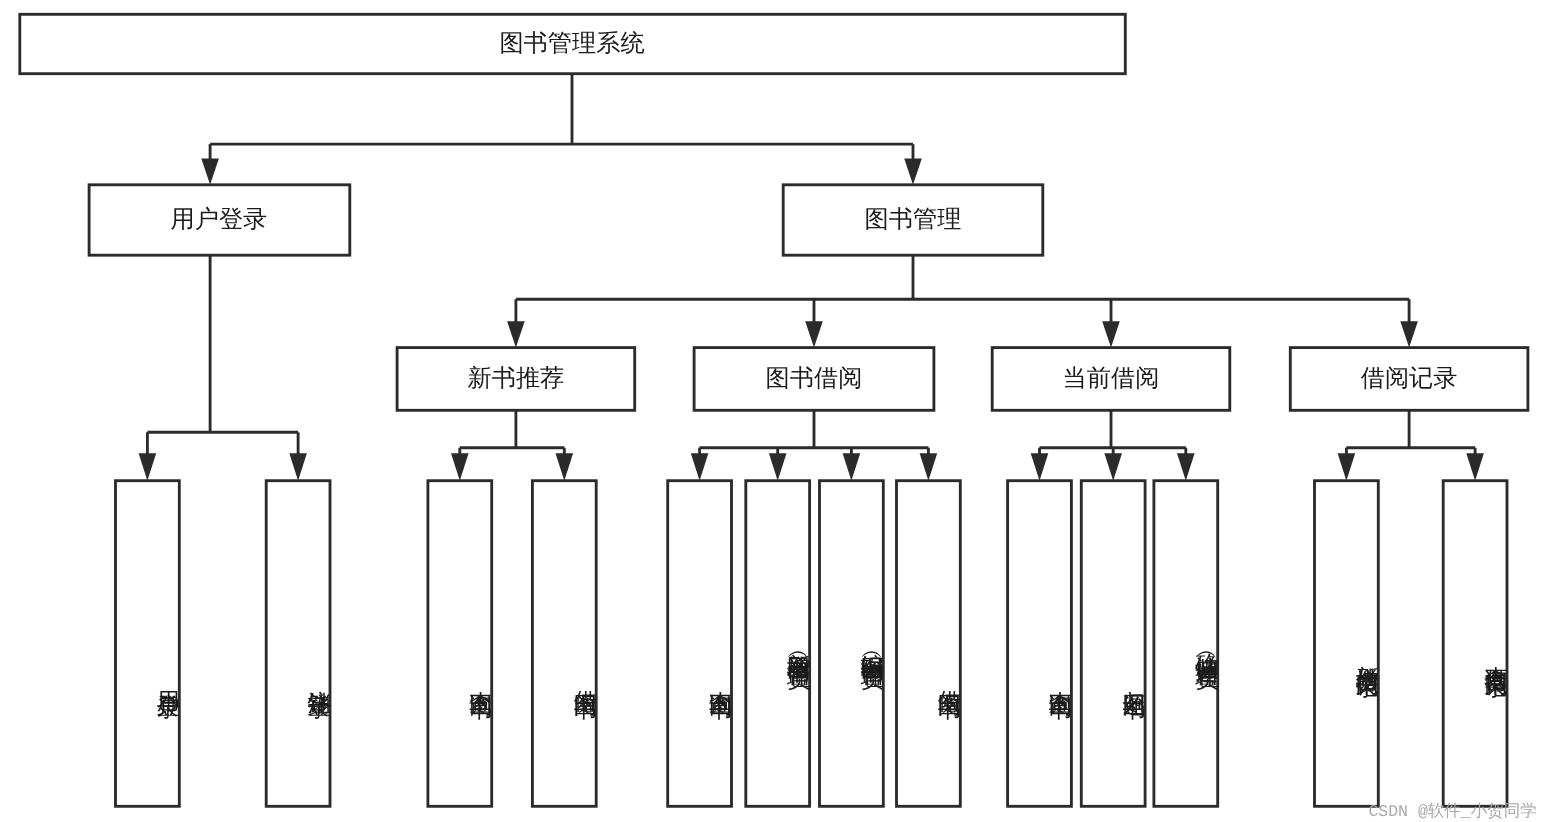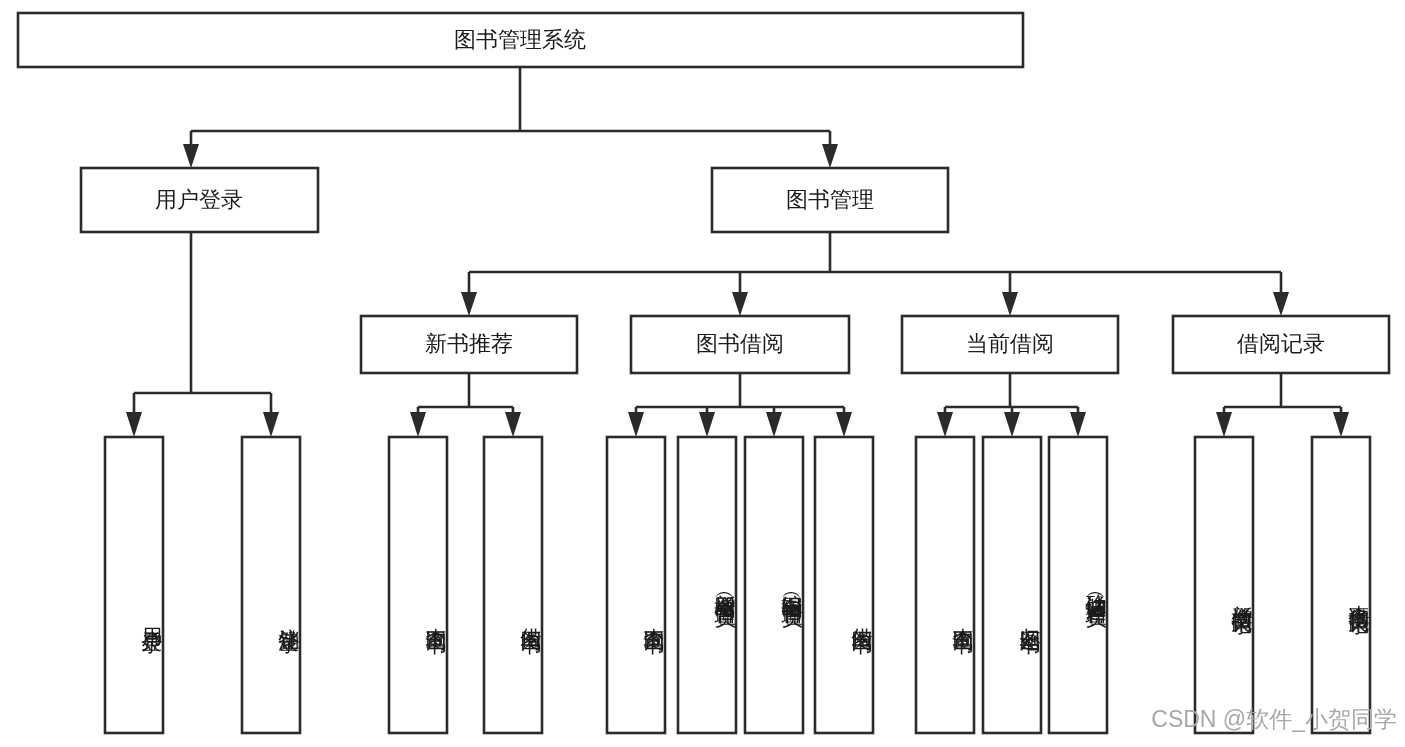--- a/index.html
+++ b/index.html
@@ -60,23 +60,23 @@
     letter-spacing: 2px;
     white-space: nowrap;
     display: flex;
     align-items: flex-start;
     justify-content: center;
     pointer-events: none;
   }
   .watermark {
     position: absolute;
     right: 8px;
-    bottom: 12px;
-    font-family: Liberation Sans, sans-serif;
-    font-size: 23px;
+    bottom: 0;
+    font-family: Liberation Mono, monospace;
+    font-size: 15px;
     color: #a8a8a8;
     white-space: nowrap;
   }
 </style>
 </head>
 <body>
 
 <div id="diagram-root">
 
   <svg class="flow" viewBox="0 0 1405 747">

